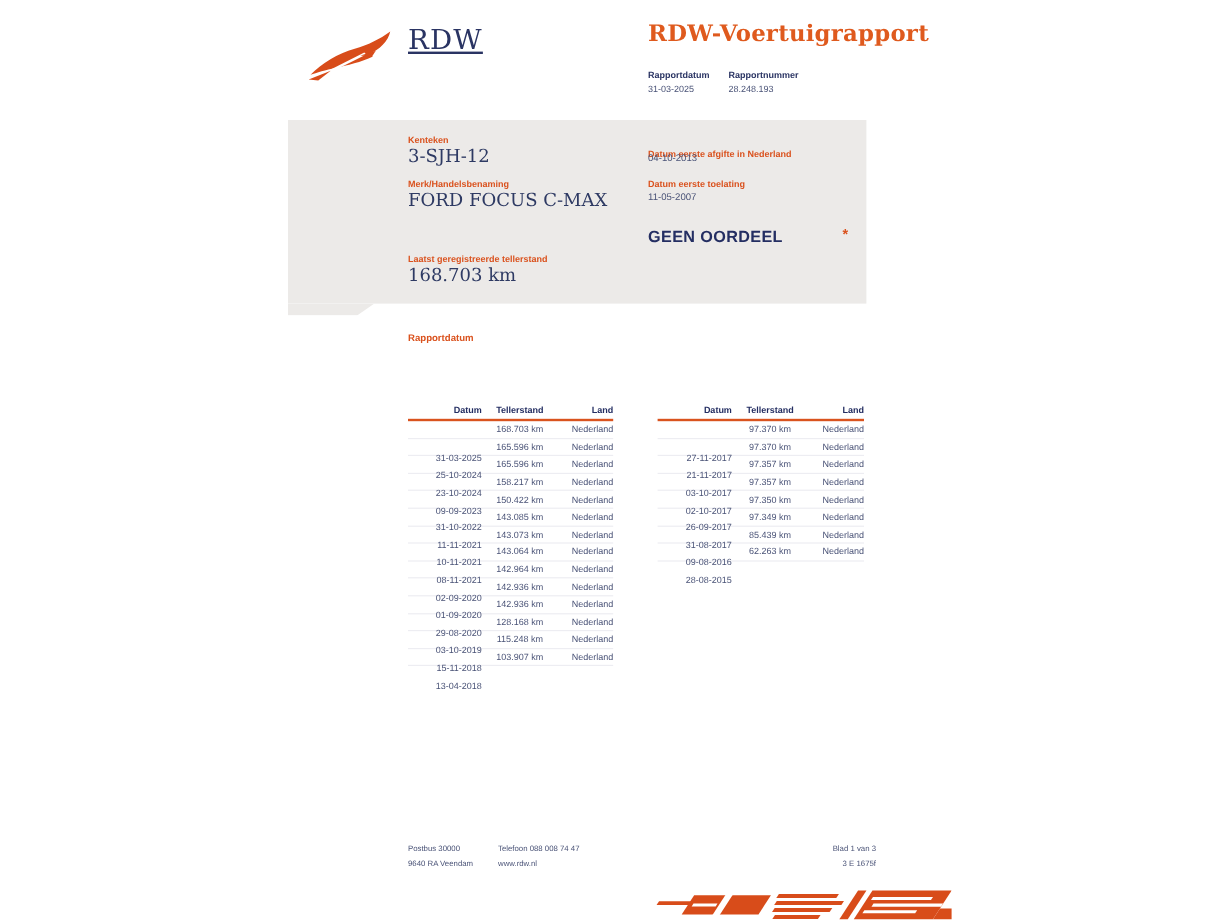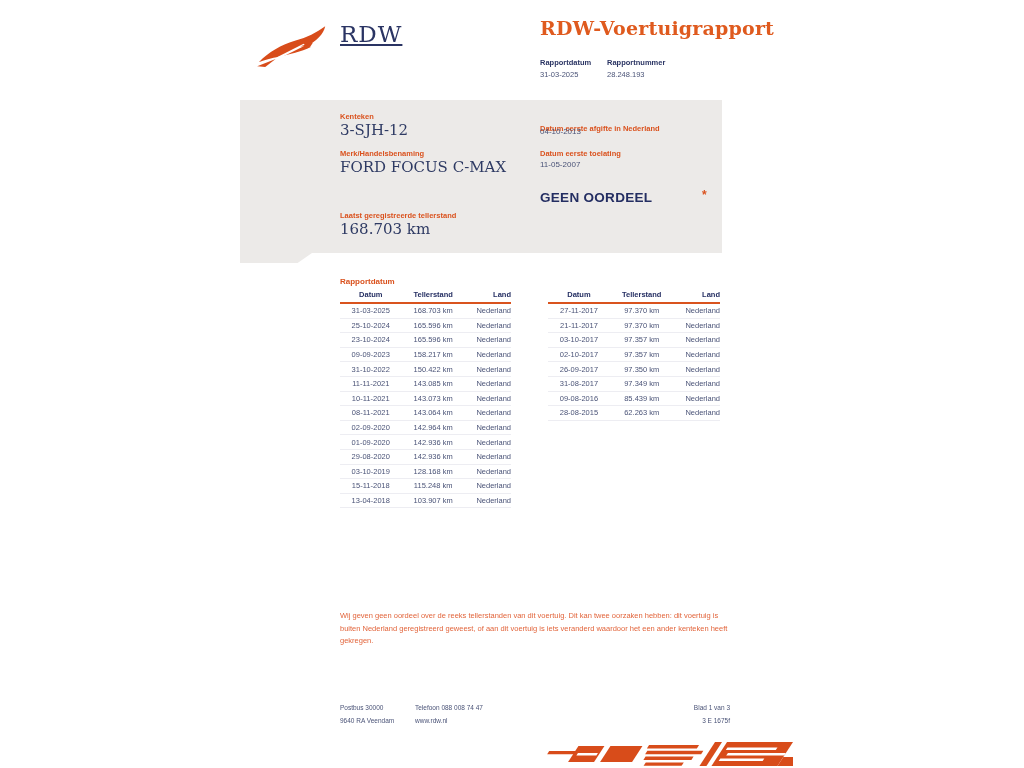--- a/index.html
+++ b/index.html
@@ -62,21 +62,21 @@
   .otable-left{left:340px;top:290px;}
   .otable-right{left:548px;top:290px;width:172px;}
   .thead{
     display:flex;align-items:flex-end;border-bottom:2px solid #D9531E;
     padding-bottom:3px;font-size:7.5px;font-weight:bold;color:#242E62;
   }
   .trow{
     display:flex;align-items:center;height:13.6px;
     border-bottom:1px solid #EDEDF2;font-size:7.5px;color:#4A5377;
   }
-  .c0{width:36%;text-align:center;}
+  .c0{width:36%;text-align:right;margin-top:47px;}
   .c1{width:37%;text-align:center;}
   .c2{flex:1;text-align:right;}
 
   
   .fn{left:340px;top:604px;width:392px;}
   .fn-title{font-size:9.5px;font-weight:bold;color:#242E62;letter-spacing:0.2px;}
   .fn-star{font-size:8px;color:#242E62;margin-right:2px;vertical-align:2px;}
   .fn-body{margin-top:6px;font-size:7.5px;line-height:12.5px;color:#E2653C;}
 
   
@@ -249,21 +249,20 @@
       </div>
       <div class="trow">
         <span class="c0">28-08-2015</span>
         <span class="c1">62.263 km</span>
         <span class="c2">Nederland</span>
       </div>
     </div>
 </div>
 
 <div class="abs fn">
-  <div class="fn-body">Wij geven geen oordeel over de reeks tellerstanden van dit voertuig. Dit kan twee oorzaken hebben: dit voertuig is buiten Nederland geregistreerd geweest, of aan dit voertuig is iets veranderd waardoor het een ander kenteken heeft gekregen.</div>
 </div>
 
 <div class="abs footer-col fc1">
   <div>Postbus 30000</div>
   <div>9640 RA Veendam</div>
 </div>
 <div class="abs footer-col fc2">
   <div>Telefoon 088 008 74 47</div>
   <div>www.rdw.nl</div>
 </div>

